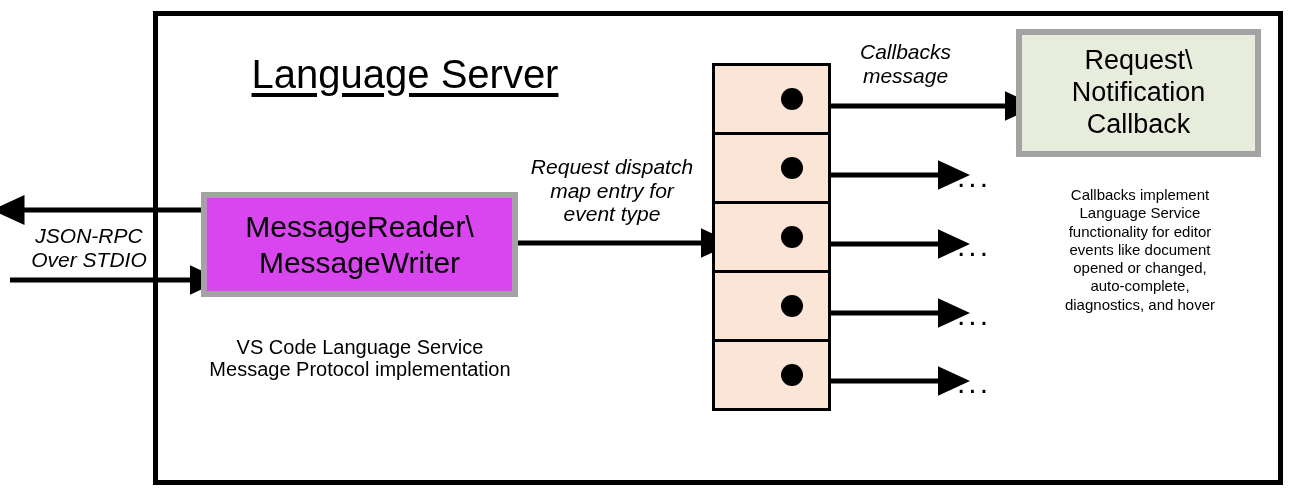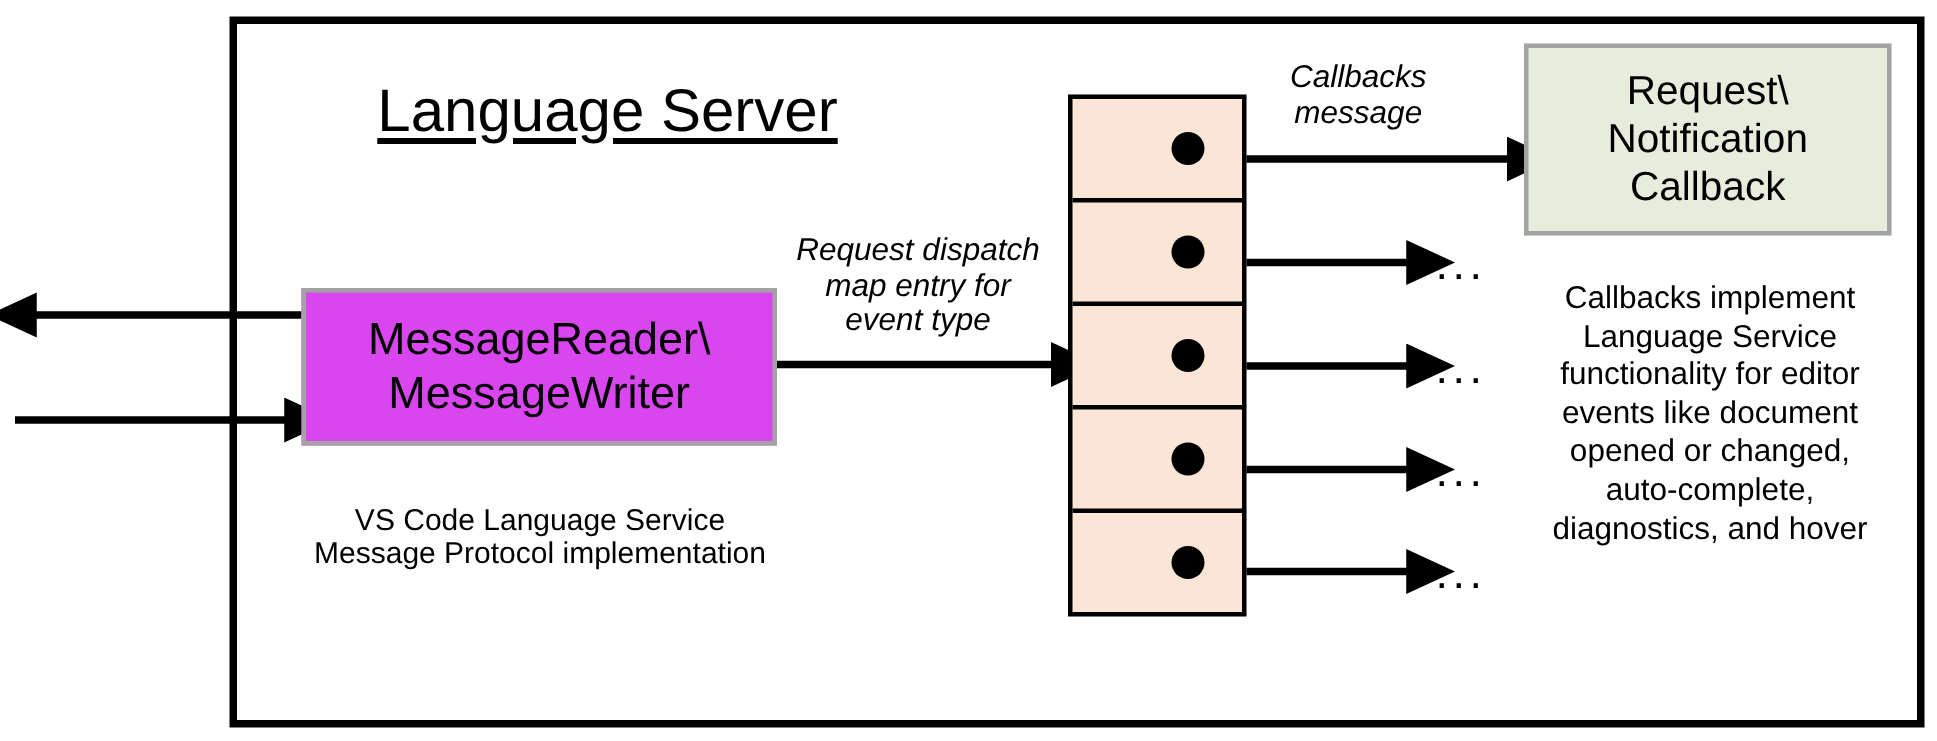--- a/index.html
+++ b/index.html
@@ -42,21 +42,21 @@
     width: 360px;
     font-size: 40px;
     text-decoration: underline;
     text-underline-offset: 5px;
     text-align: center;
   }
 
   .box {
     position: absolute;
     box-sizing: border-box;
-    border: 3px solid #a3a3a3;
+    border: 6px solid #a3a3a3;
     display: flex;
     align-items: center;
     justify-content: center;
     text-align: center;
     line-height: 1.18;
     white-space: pre-line;
   }
 
   .box-reader {
     left: 201px;
@@ -88,21 +88,21 @@
     left: 640px;
     top: 421px;
     width: 320px;
     font-size: 21px;
   }
 
   .callback-caption {
     left: 1012px;
     top: 186px;
     width: 256px;
-    font-size: 21px;
+    font-size: 15px;
     line-height: 1.22;
   }
 
   .lbl-ital {
     font-style: italic;
     font-size: 21px;
   }
 
   .lbl-jsonrpc {
     left: 14px;
@@ -203,20 +203,22 @@
     <g>
       <line x1="786" y1="313" x2="940" y2="313" stroke="#000" stroke-width="5" marker-end="url(#arrowR)"></line>
     </g>
     <g>
       <line x1="786" y1="381" x2="940" y2="381" stroke="#000" stroke-width="5" marker-end="url(#arrowR)"></line>
     </g>
   </svg>
 
   <div class="txt server-title">Language Server</div>
 
+  <div class="txt lbl-ital lbl-jsonrpc">JSON-RPC
+Over STDIO</div>
 
   <div class="box box-reader">
     <span>MessageReader\
 MessageWriter</span>
   </div>
   <div class="txt reader-caption">VS Code Language Service
 Message Protocol implementation</div>
 
   <div class="txt lbl-ital lbl-lookup">Request dispatch
 map entry for

